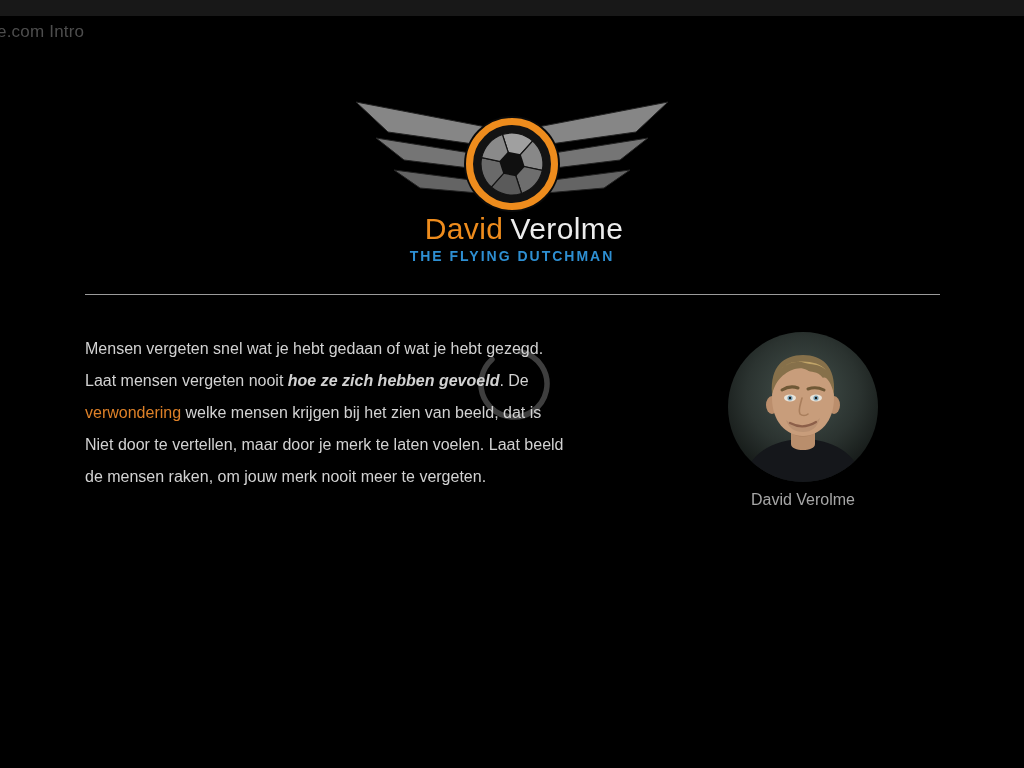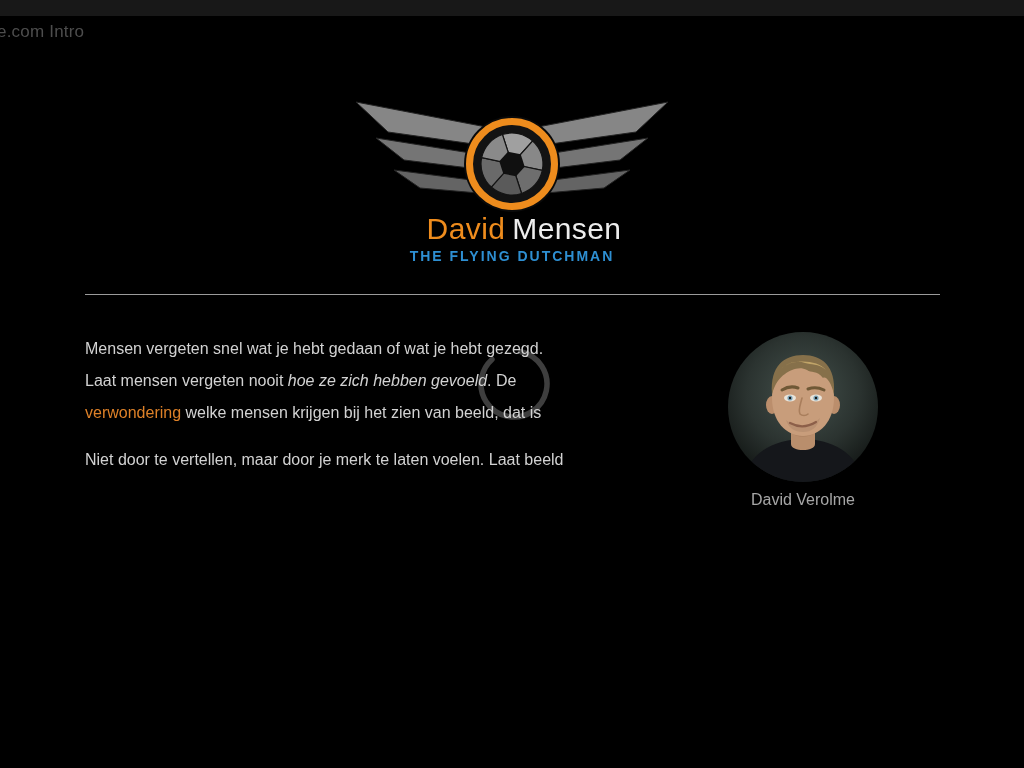--- a/index.html
+++ b/index.html
@@ -23,22 +23,22 @@
     font-size:14px;font-weight:bold;letter-spacing:2px;color:var(--tagline-blue,#2e8fd2);
   }
   .divider{position:absolute;left:85px;top:294px;width:855px;height:1px;background:var(--divider,#9b9b9b);}
   .spinner{position:absolute;left:476px;top:346px;z-index:0;}
   .spinner circle{stroke:#3e3e3e;}
   .text-block{
     position:absolute;left:85px;top:333px;width:640px;z-index:1;
     font-size:16px;line-height:32px;color:var(--body-text,#d2d2d2);
   }
   .text-block p{margin:0;white-space:nowrap;}
-  .text-block p + p{margin-top:15px;}
-  .text-block em{font-style:italic;}
+  .text-block p + p{}
+  .text-block em{font-style:italic;font-weight:bold;}
   .text-block .link{color:var(--link-orange,#de8128);text-decoration:none;cursor:pointer;}
   .avatar{position:absolute;left:728px;top:332px;width:150px;height:150px;}
   .avatar-caption{
     position:absolute;left:728px;top:491px;width:150px;text-align:center;
     font-size:16px;color:var(--caption,#a6a6a6);
   }
   .wing path{stroke:#232323;stroke-width:1;}
   .ring{stroke:var(--accent-orange,#ee8c1d);}
 </style>
 </head>
@@ -69,33 +69,33 @@
         <path d="M0,0 L0,-31 A31,31 0 0 1 26.85,-15.5 Z" fill="#6e6e6e" transform="rotate(120)"></path>
         <path d="M0,0 L0,-31 A31,31 0 0 1 26.85,-15.5 Z" fill="#5a5a5a" transform="rotate(180)"></path>
         <path d="M0,0 L0,-31 A31,31 0 0 1 26.85,-15.5 Z" fill="#6a6a6a" transform="rotate(240)"></path>
         <path d="M0,0 L0,-31 A31,31 0 0 1 26.85,-15.5 Z" fill="#8a8a8a" transform="rotate(300)"></path>
         <polygon points="0,-13 11.26,-6.5 11.26,6.5 0,13 -11.26,6.5 -11.26,-6.5" fill="#101010" stroke="none"></polygon>
       </g>
     </g>
   </svg>
 
   <div class="brand-line">
-    <span class="brand-first">David</span><span class="brand-last">Mensen</span>
+    <span class="brand-first">David</span><span class="brand-last">Verolme</span>
   </div>
   <div class="tagline">THE FLYING DUTCHMAN</div>
 
   <div class="divider"></div>
 
   <svg class="spinner" width="76" height="76" aria-hidden="true">
     <circle cx="38" cy="38" r="33" fill="none" stroke-width="5.5" stroke-linecap="round" stroke-dasharray="176 31" transform="rotate(-78 38 38)"></circle>
   </svg>
 
   <div class="text-block">
       <p><span>Mensen vergeten snel wat je hebt gedaan of wat je hebt gezegd.</span><br><span>Laat mensen vergeten nooit </span><em>hoe ze zich hebben gevoeld</em><span>. De</span><br><a class="link">verwondering</a><span> welke mensen krijgen bij het zien van beeld, dat is</span><br></p>
-      <p><span>Niet door te vertellen, maar door je merk te laten voelen. Laat beeld</span><br></p>
+      <p><span>Niet door te vertellen, maar door je merk te laten voelen. Laat beeld</span><br><span>de mensen raken, om jouw merk nooit meer te vergeten.</span></p>
     </div>
 
   <svg class="avatar" viewBox="0 0 150 150" width="150" height="150" aria-hidden="true">
     <defs>
       <radialGradient id="avbg" cx="50%" cy="40%" r="68%">
         <stop offset="0%" stop-color="#44514c"></stop>
         <stop offset="55%" stop-color="#2b3330"></stop>
         <stop offset="85%" stop-color="#171c1a"></stop>
         <stop offset="100%" stop-color="#0b0e0d"></stop>
       </radialGradient>

